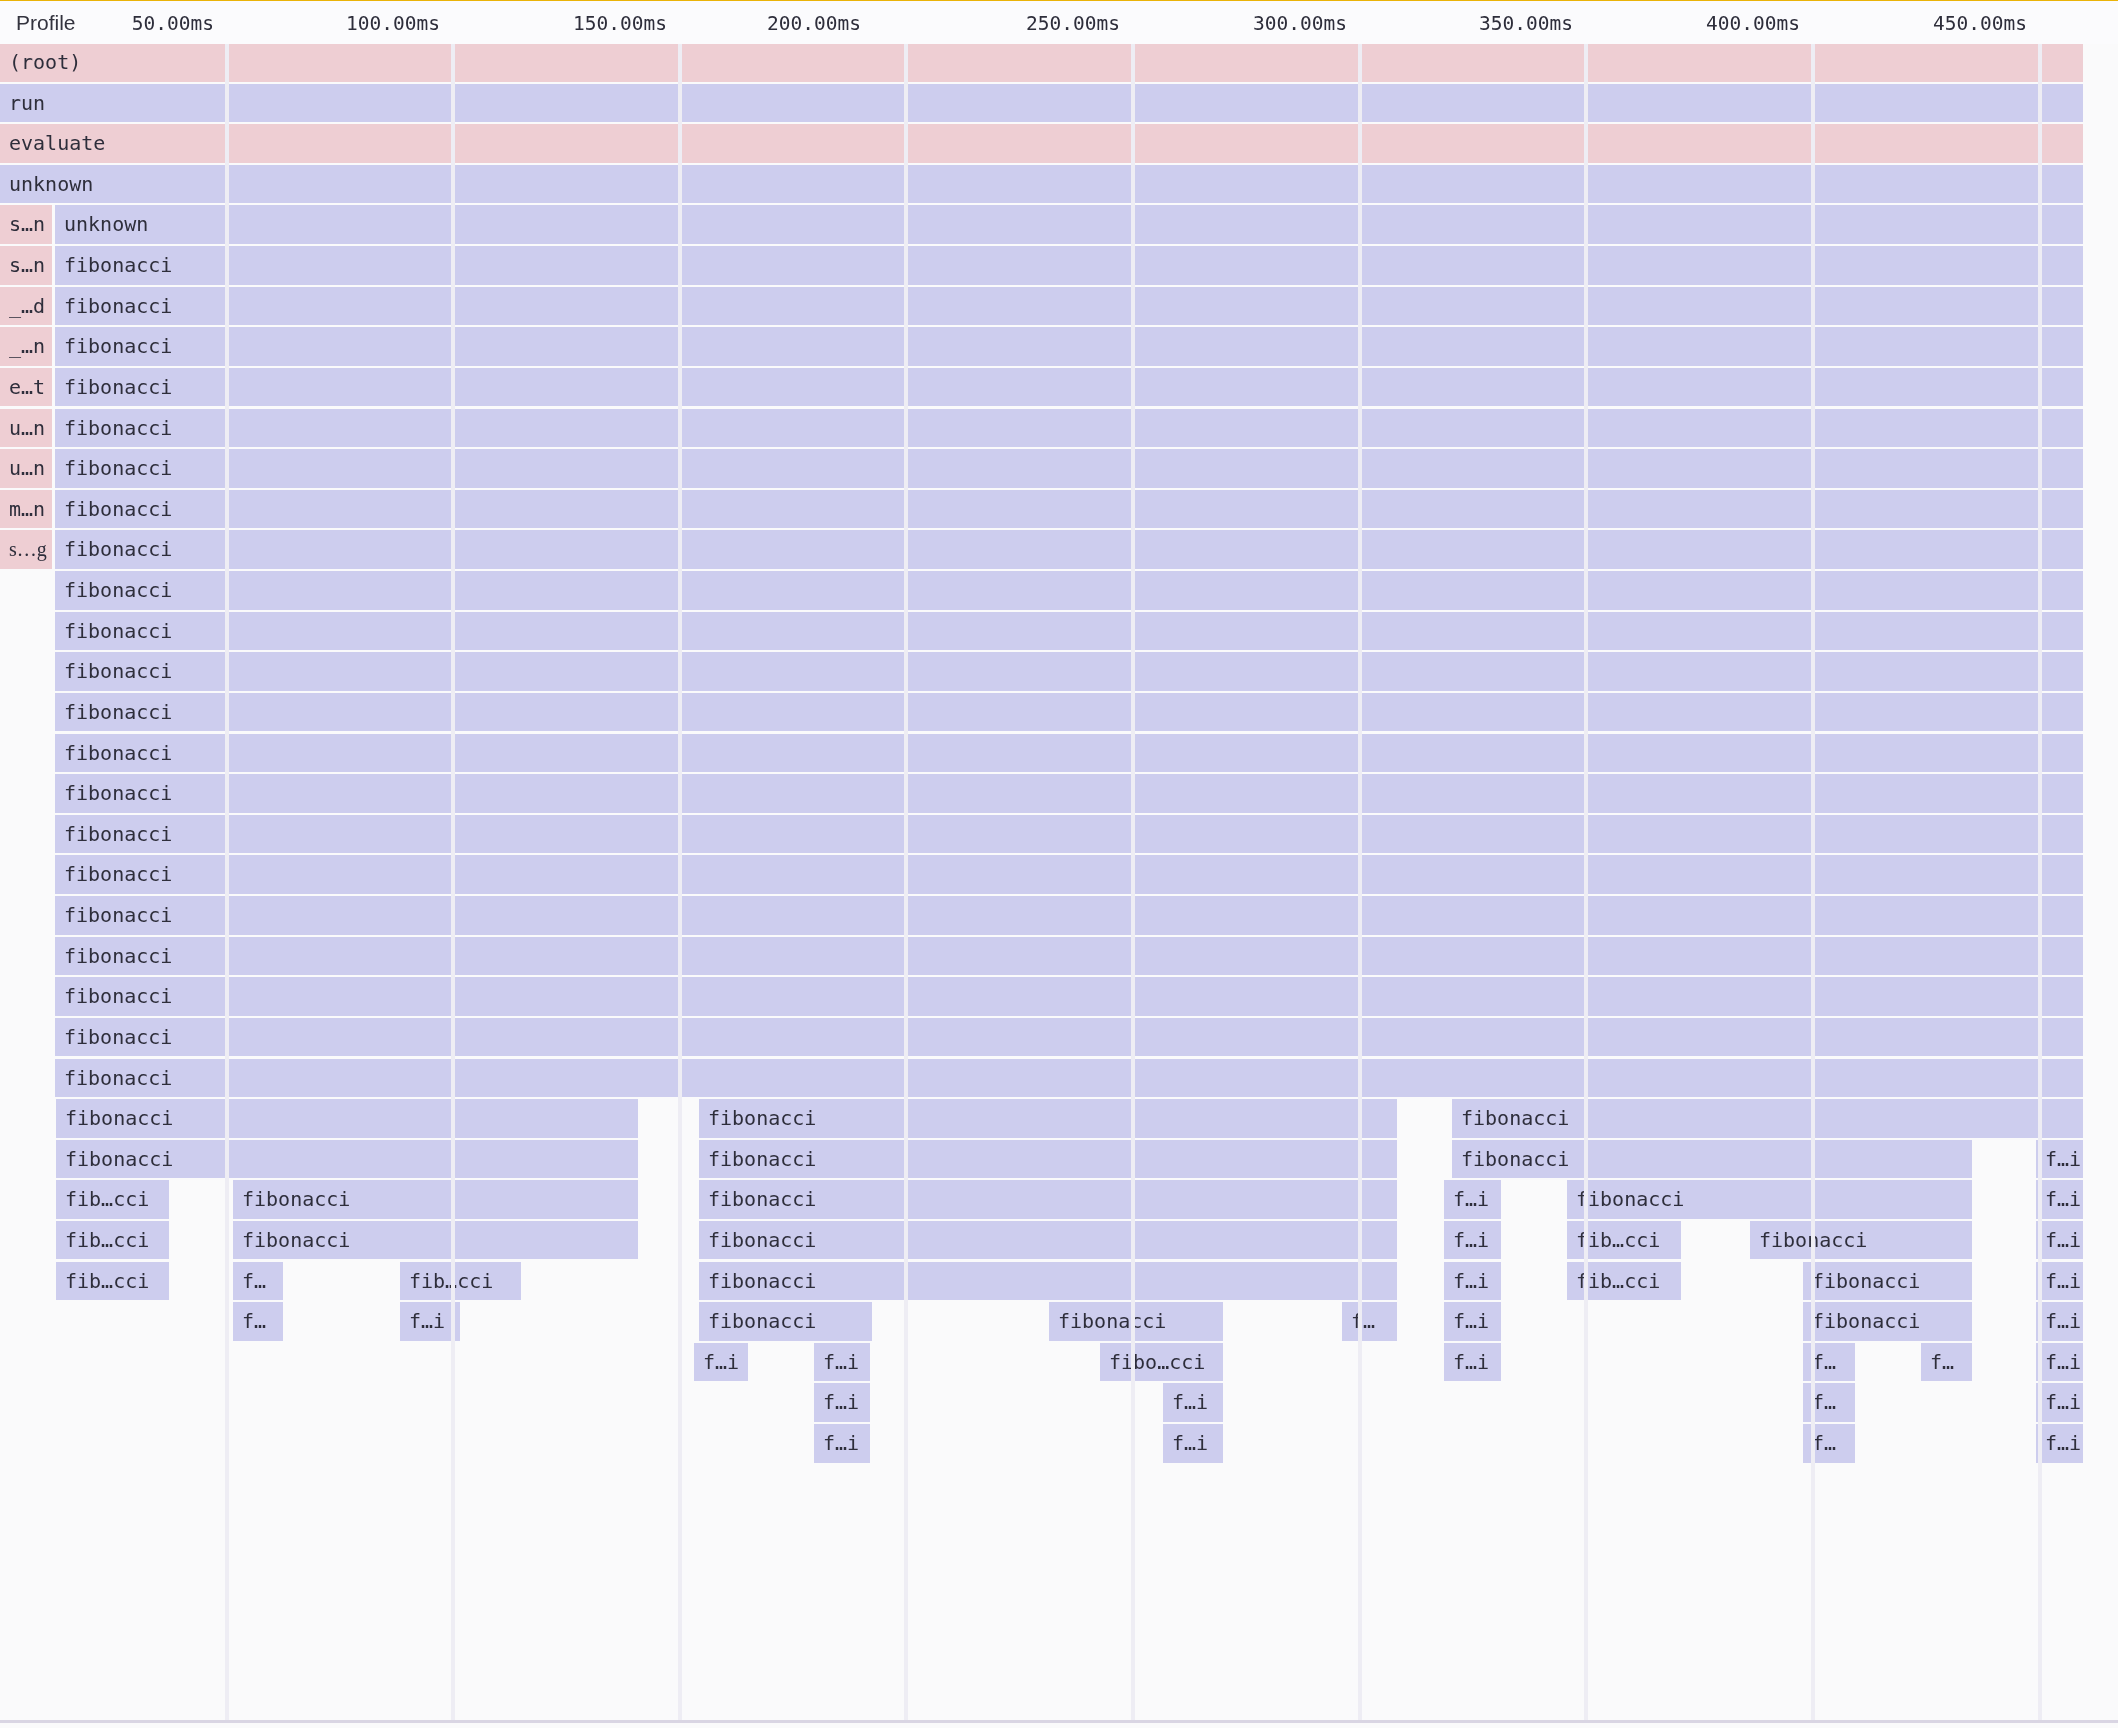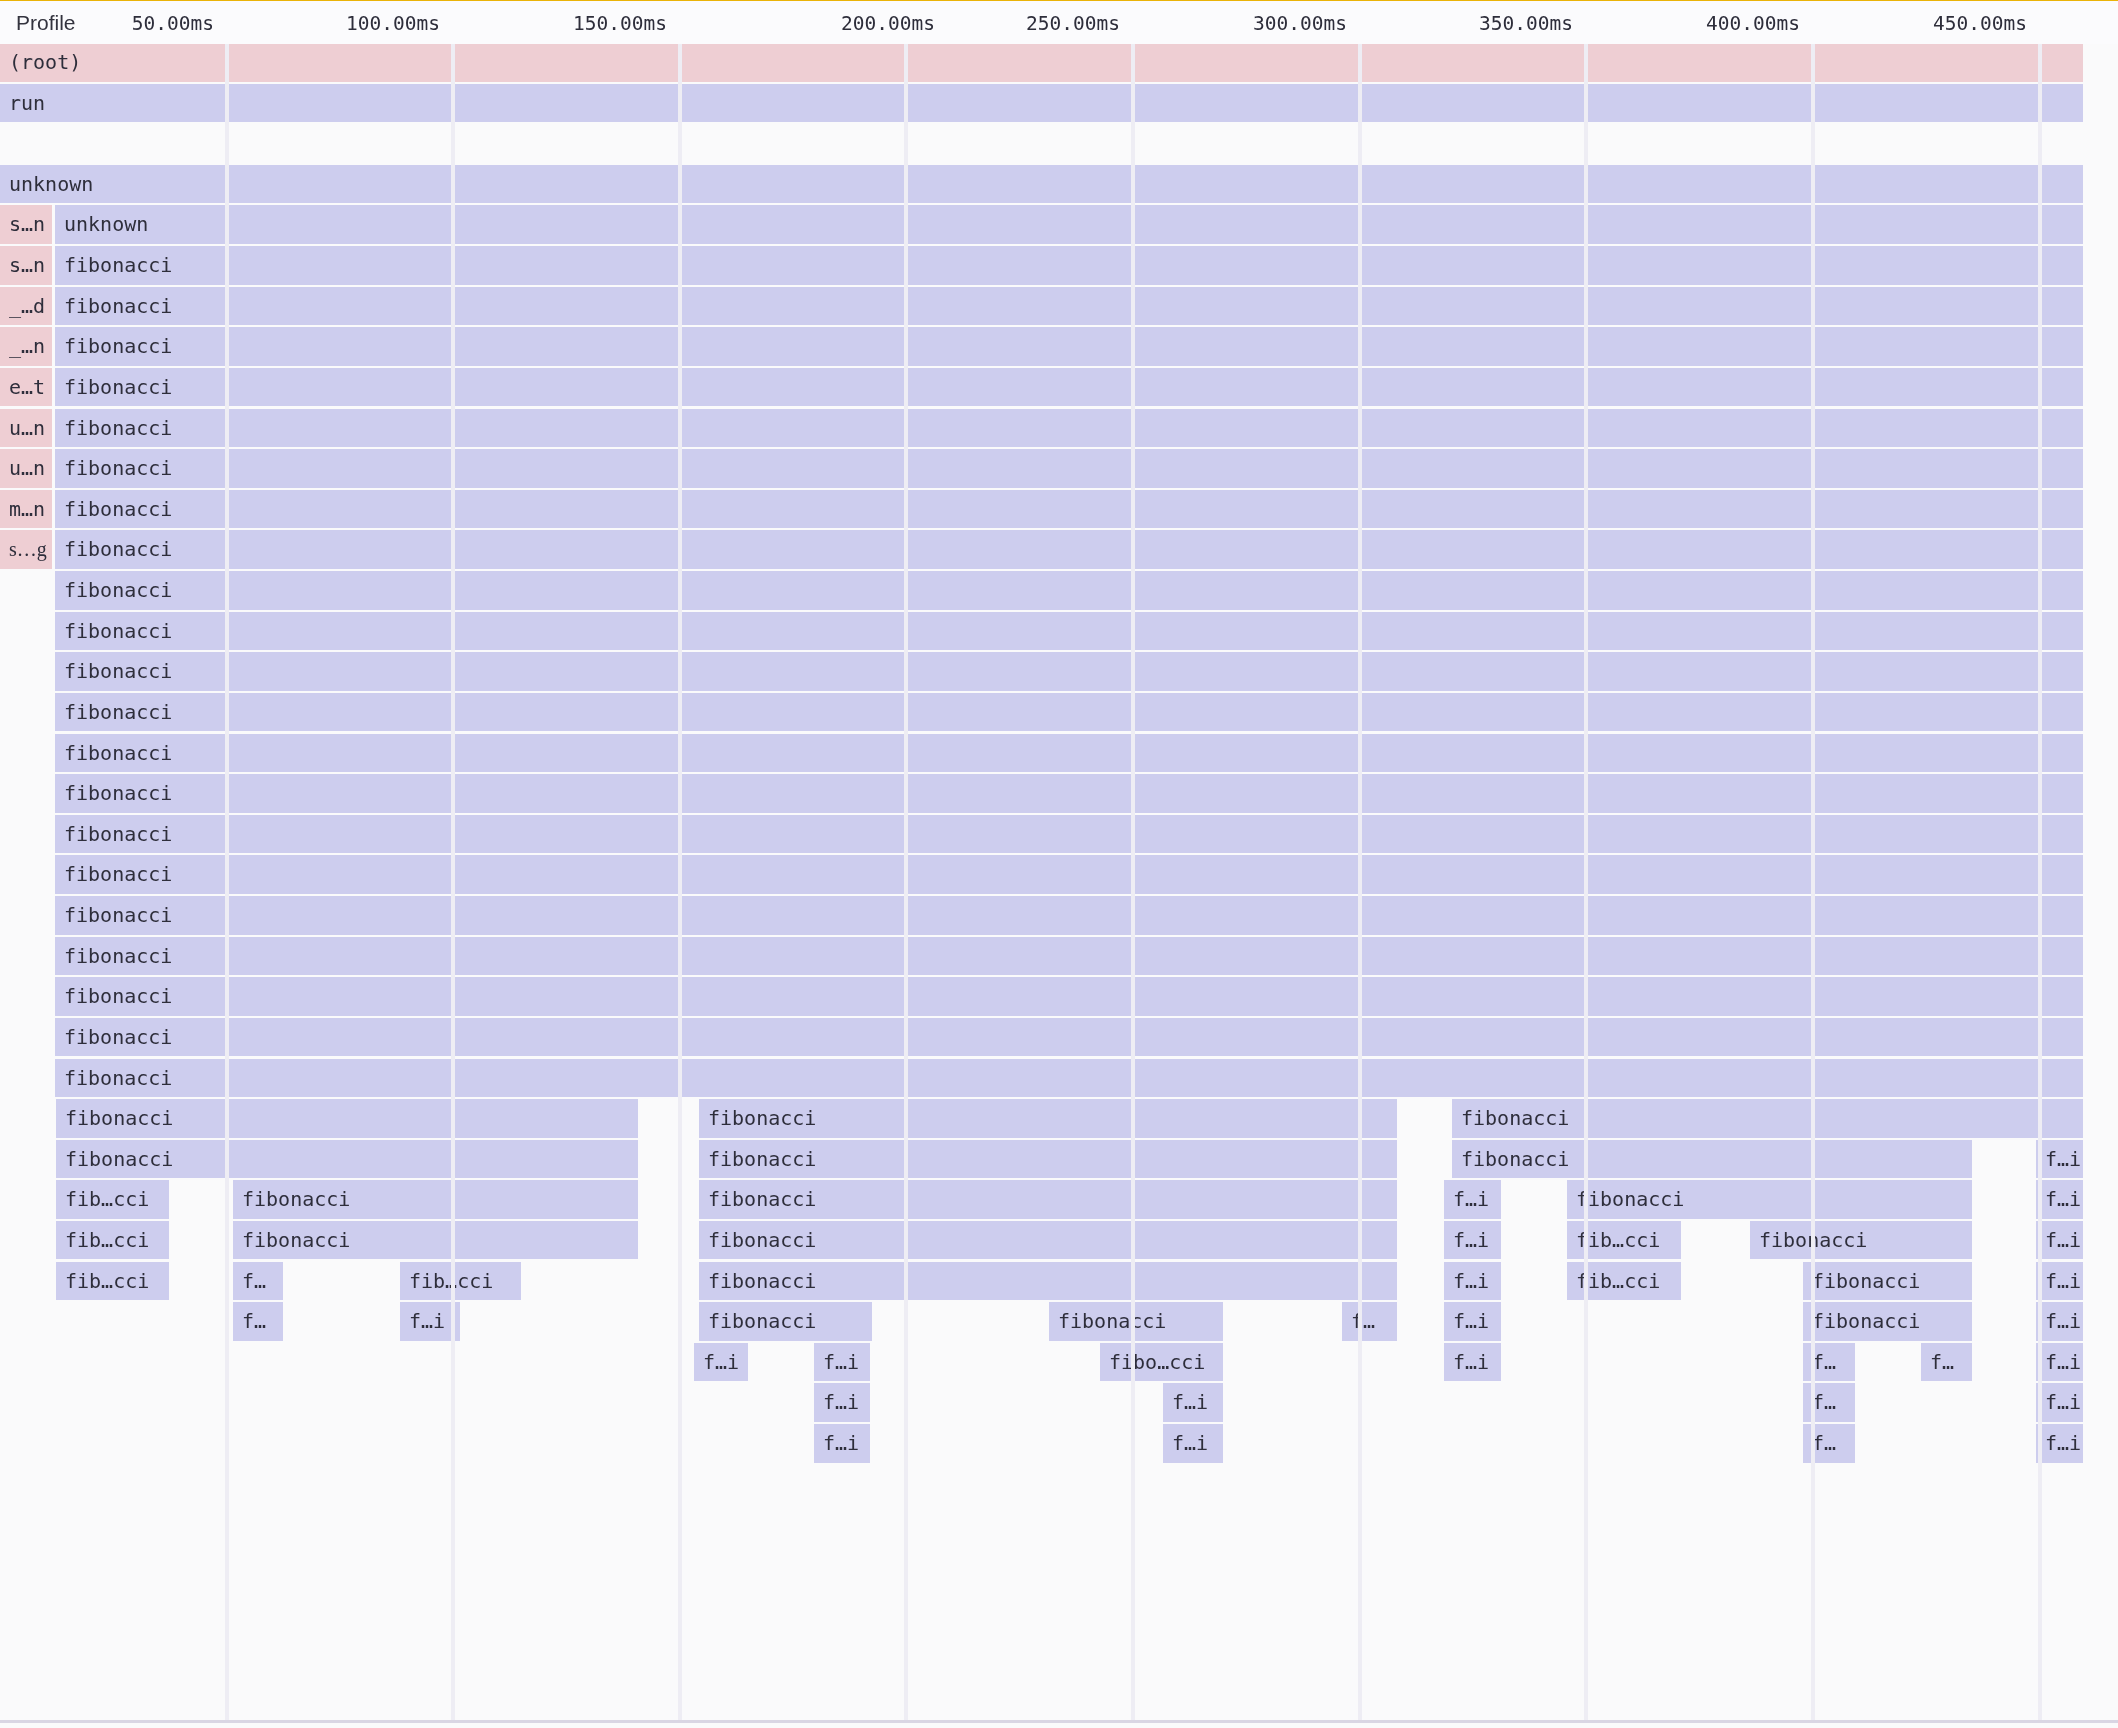--- a/index.html
+++ b/index.html
@@ -59,20 +59,23 @@
 </head>
 <body>
 
 <div class="app">
   <div class="chart">
       <div class="frame l" style="left: 0px; top: 83.62px; width: 2083px; height: 38.5px;">
         <span>run</span>
       </div>
       <div class="frame p" style="left: 0px; top: 43px; width: 2083px; height: 38.5px;">
         <span>(root)</span>
+      </div>
+      <div class="frame p" style="left: 0px; top: 124.24px; width: 2083px; height: 38.5px;">
+        <span>evaluate</span>
       </div>
       <div class="frame l" style="left: 0px; top: 164.86px; width: 2083px; height: 38.5px;">
         <span>unknown</span>
       </div>
       <div class="frame p" style="left: 0px; top: 205.48px; width: 52px; height: 38.5px;">
         <span>s…n</span>
       </div>
       <div class="frame l" style="left: 55px; top: 205.48px; width: 2028px; height: 38.5px;">
         <span>unknown</span>
       </div>
@@ -324,21 +327,21 @@
       <div class="gridline" style="left: 1358px;"></div>
       <div class="gridline" style="left: 1584px;"></div>
       <div class="gridline" style="left: 1811px;"></div>
       <div class="gridline" style="left: 2038px;"></div>
     </div>
   <div class="ruler">
     <span class="profile-label">Profile</span>
   <span class="tick-label" style="left: 214px;">50.00ms</span>
       <span class="tick-label" style="left: 440px;">100.00ms</span>
       <span class="tick-label" style="left: 667px;">150.00ms</span>
-      <span class="tick-label" style="left: 935px;">200.00ms</span>
+      <span class="tick-label" style="left: 861px;">200.00ms</span>
       <span class="tick-label" style="left: 1120px;">250.00ms</span>
       <span class="tick-label" style="left: 1347px;">300.00ms</span>
       <span class="tick-label" style="left: 1573px;">350.00ms</span>
       <span class="tick-label" style="left: 1800px;">400.00ms</span>
       <span class="tick-label" style="left: 2027px;">450.00ms</span>
     </div>
   <div class="bottom-rule"></div>
 </div>
 
 </body></html>

